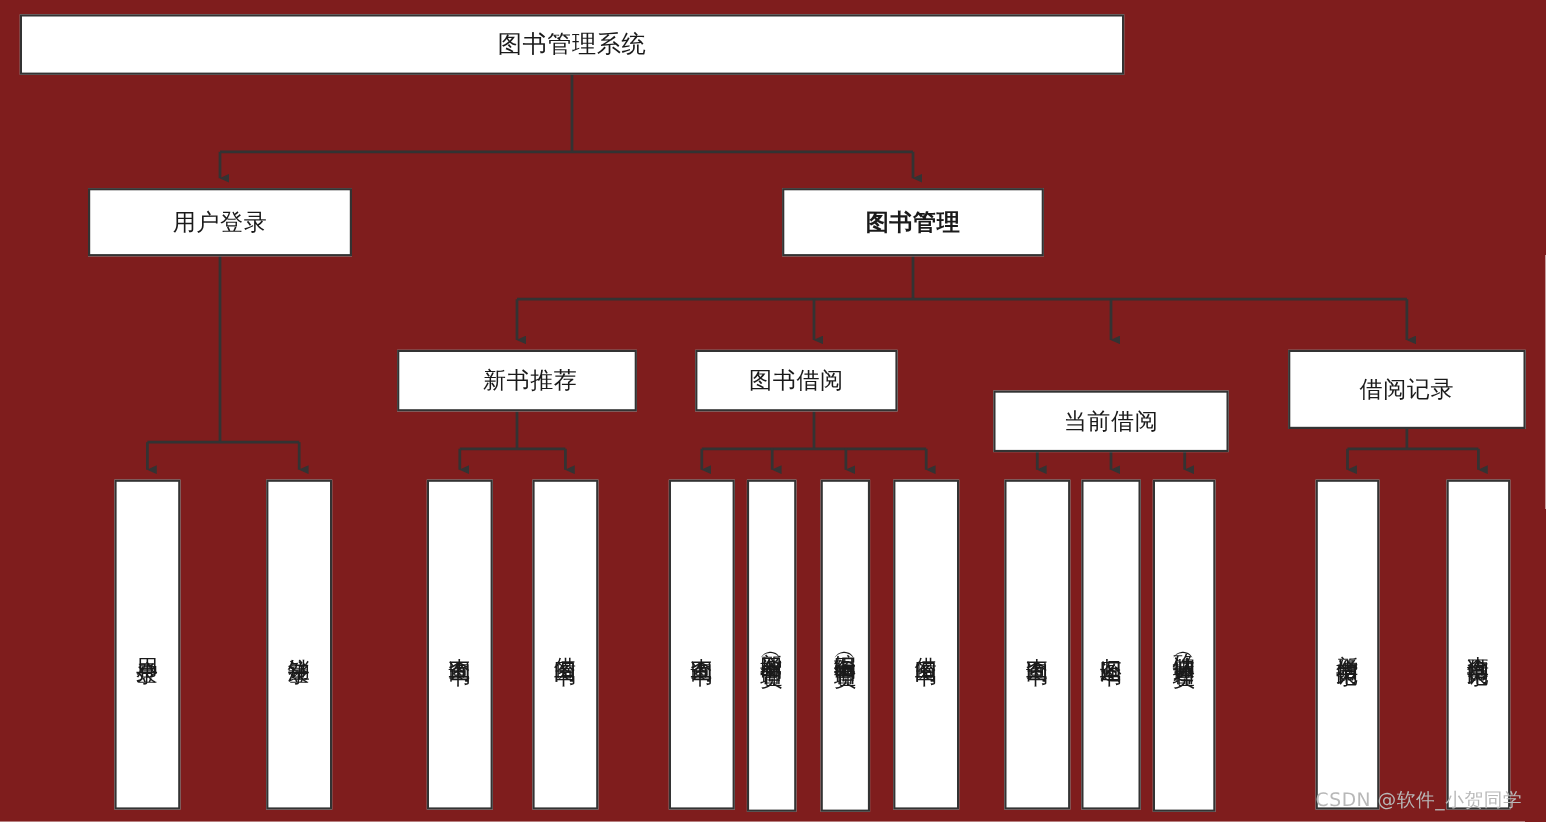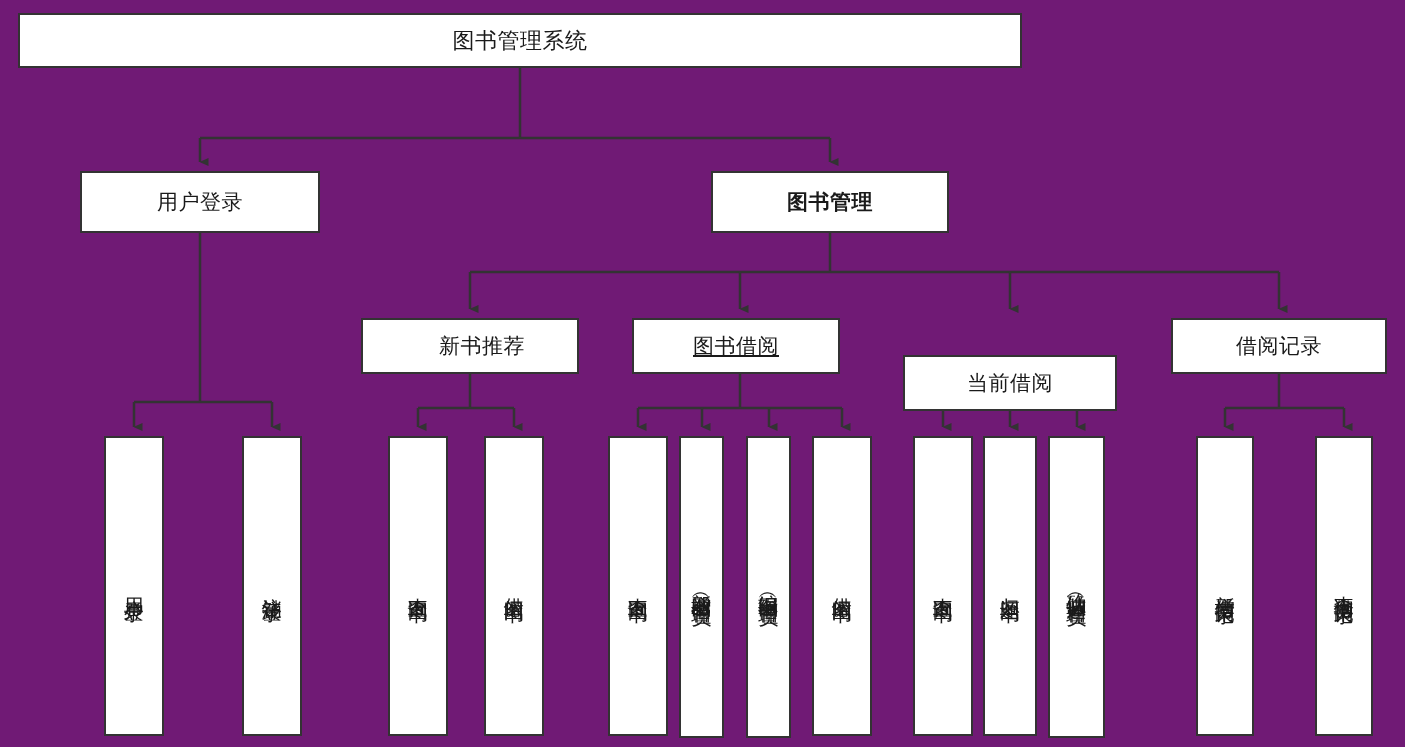--- a/index.html
+++ b/index.html
@@ -4,21 +4,21 @@
 <style>
   html, body {
     margin: 0;
     padding: 0;
     background: #ffffff;
   }
   #canvas {
     position: relative;
     width: 1405px;
     height: 747px;
-    background: #701a75;
+    background: #7f1d1d;
     font-family: "DejaVu Sans", "Liberation Sans", sans-serif;
     overflow: hidden;
   }
   #connectors {
     position: absolute;
     left: 0;
     top: 0;
     width: 1405px;
     height: 747px;
     pointer-events: none;
@@ -115,27 +115,27 @@
       </div>
       <div class="node horizontal" style="left: 80px; top: 171px; width: 240px; height: 62px;">
         <span class="label">用户登录</span>
       </div>
       <div class="node horizontal" style="left: 711px; top: 171px; width: 238px; height: 62px; font-weight: bold;">
         <span class="label">图书管理</span>
       </div>
       <div class="node horizontal" style="left: 361px; top: 318px; width: 218px; height: 56px; padding-left: 24px;">
         <span class="label">新书推荐</span>
       </div>
-      <div class="node horizontal" style="left: 632px; top: 318px; width: 208px; height: 56px; text-decoration: underline;">
+      <div class="node horizontal" style="left: 632px; top: 318px; width: 184px; height: 56px;">
         <span class="label">图书借阅</span>
       </div>
       <div class="node horizontal" style="left: 903px; top: 318px; width: 214px; height: 56px; margin-top: 37px;">
         <span class="label">当前借阅</span>
       </div>
-      <div class="node horizontal" style="left: 1171px; top: 318px; width: 216px; height: 56px;">
+      <div class="node horizontal" style="left: 1171px; top: 318px; width: 216px; height: 72px;">
         <span class="label">借阅记录</span>
       </div>
       <div class="node vertical" style="left: 104px; top: 436px; width: 60px; height: 300px;">
         <span class="label">用户登录</span>
       </div>
       <div class="node vertical" style="left: 242px; top: 436px; width: 60px; height: 300px;">
         <span class="label">注销登录</span>
       </div>
       <div class="node vertical" style="left: 388px; top: 436px; width: 60px; height: 300px;">
         <span class="label">查询图书</span>
@@ -165,14 +165,15 @@
         <span class="label">确认归还（管理员）</span>
       </div>
       <div class="node vertical" style="left: 1196px; top: 436px; width: 58px; height: 300px;">
         <span class="label">新增借阅记录</span>
       </div>
       <div class="node vertical" style="left: 1315px; top: 436px; width: 58px; height: 300px;">
         <span class="label">查询借阅记录</span>
       </div>
     </div>
 
+  <div class="watermark" style="left: 1196px; top: 716px;">CSDN @软件_小贺同学</div>
 
 </div>
 
 </body></html>

